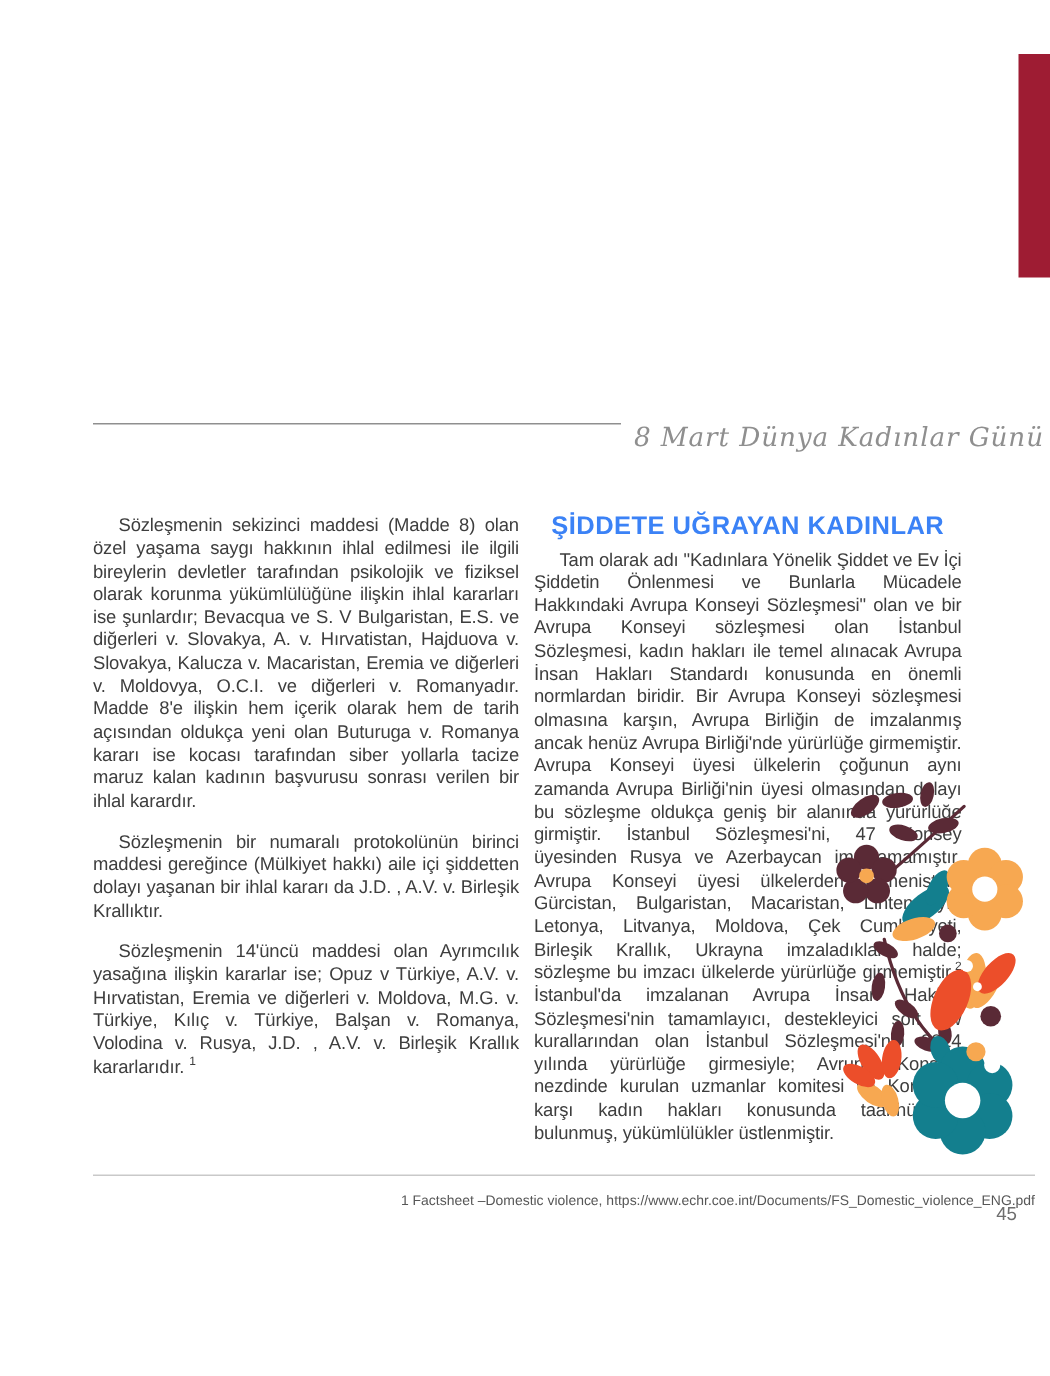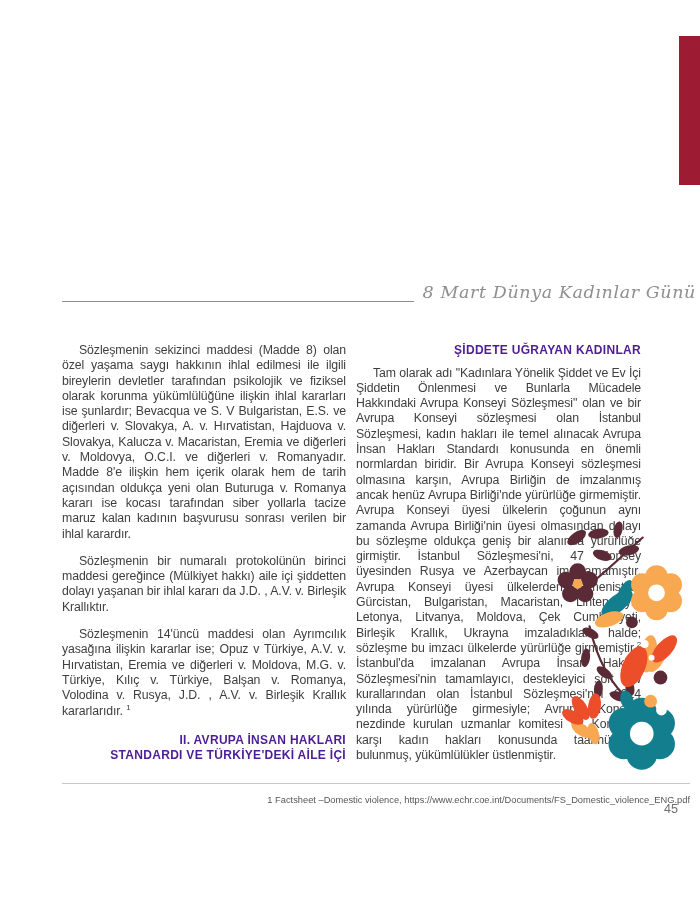--- a/index.html
+++ b/index.html
@@ -1,38 +1,38 @@
 <!DOCTYPE html>
 <html lang="tr"><head>
 <meta charset="utf-8">
 <style>
   html,body{margin:0;padding:0;background:#ffffff;}
   body{font-family:"Liberation Sans",sans-serif;}
   .page{position:relative;width:700px;height:917px;background:#ffffff;overflow:hidden;}
 
   .accent-bar{position:absolute;left:679px;top:36px;width:21px;height:149px;background:#9e1c33;}
 
-  .header{position:absolute;left:62px;right:4px;top:282px;display:flex;align-items:flex-end;}
+  .header{position:absolute;left:62px;right:4px;top:282px;display:flex;align-items:flex-start;}
   .header-rule{flex:1 1 auto;height:0;border-top:1.4px solid #8f8f8f;}
   .script-title{
     white-space:nowrap;margin-left:9px;
     font-family:"DejaVu Serif",serif;font-style:italic;font-weight:400;
     font-size:17.5px;color:#8f8f8f;letter-spacing:.6px;
   }
 
   .col{position:absolute;top:343px;font-size:12.3px;line-height:15.3px;
        color:#3e3e3e;text-align:justify;letter-spacing:-.1px;hyphens:auto;}
   .col-left{left:62px;width:284px;}
   .col-right{left:356px;width:285px;}
   .col p{margin:0 0 12px 0;text-indent:17px;}
   sup{font-size:8px;line-height:0;}
 
   .section-heading{
-    font-size:12px;line-height:15.6px;font-weight:bold;color:#4c1d95;
-    letter-spacing:.3px;margin:14px 0 0 0;white-space:pre-line;text-align:right;
+    font-size:17px;line-height:15.6px;font-weight:bold;color:#3b82f6;
+    letter-spacing:.3px;margin:14px 0 0 0;white-space:pre-line;text-align:center;
   }
   .col-right .section-heading{margin:0 0 7px 0;}
 
   .footer{position:absolute;left:62px;width:628px;top:783px;}
   .footer-rule{height:0;border-top:1px solid #c9c9c9;margin-bottom:10px;}
   .footnote{font-size:9.3px;line-height:1.5;color:#565656;margin:0 0 6px 0;text-align:right;}
 
   .page-number{position:absolute;right:22px;top:802px;font-size:12.5px;color:#6e6e6e;}
 
   .illustration{position:absolute;left:546px;top:508px;width:158px;height:273px;}
@@ -46,22 +46,20 @@
 
   <div class="header">
     <div class="header-rule"></div>
     <span class="script-title">8 Mart Dünya Kadınlar Günü</span>
   </div>
 
   <div class="col col-left">
     <p>Sözleşmenin sekizinci maddesi (Madde 8) olan özel yaşama saygı hakkının ihlal edilmesi ile ilgili bireylerin devletler tarafından psikolojik ve fiziksel olarak korunma yükümlülüğüne ilişkin ihlal kararları ise şunlardır; Bevacqua ve S. V Bulgaristan, E.S. ve diğerleri v. Slovakya, A. v. Hırvatistan, Hajduova v. Slovakya, Kalucza v. Macaristan, Eremia ve diğerleri v. Moldovya, O.C.I. ve diğerleri v. Romanyadır. Madde 8'e ilişkin hem içerik olarak hem de tarih açısından oldukça yeni olan Buturuga v. Romanya kararı ise kocası tarafından siber yollarla tacize maruz kalan kadının başvurusu sonrası verilen bir ihlal karardır.</p>
     <p>Sözleşmenin bir numaralı protokolünün birinci maddesi gereğince (Mülkiyet hakkı) aile içi şiddetten dolayı yaşanan bir ihlal kararı da J.D. , A.V. v. Birleşik Krallıktır.</p>
     <p><span>Sözleşmenin 14'üncü maddesi olan Ayrımcılık yasağına ilişkin kararlar ise; Opuz v Türkiye, A.V. v. Hırvatistan, Eremia ve diğerleri v. Moldova, M.G. v. Türkiye, Kılıç v. Türkiye, Balşan v. Romanya, Volodina v. Rusya, J.D. , A.V. v. Birleşik Krallık kararlarıdır. </span><sup>1</sup></p>
-    <h2 class="section-heading">II. AVRUPA İNSAN HAKLARI
-STANDARDI VE TÜRKİYE'DEKİ AİLE İÇİ</h2>
   </div>
 
   <div class="col col-right">
     <h2 class="section-heading">ŞİDDETE UĞRAYAN KADINLAR</h2>
     <p><span>Tam olarak adı "Kadınlara Yönelik Şiddet ve Ev İçi Şiddetin Önlenmesi ve Bunlarla Mücadele Hakkındaki Avrupa Konseyi Sözleşmesi" olan ve bir Avrupa Konseyi sözleşmesi olan İstanbul Sözleşmesi, kadın hakları ile temel alınacak Avrupa İnsan Hakları Standardı konusunda en önemli normlardan biridir. Bir Avrupa Konseyi sözleşmesi olmasına karşın, Avrupa Birliğin de imzalanmış ancak henüz Avrupa Birliği'nde yürürlüğe girmemiştir. Avrupa Konseyi üyesi ülkelerin çoğunun aynı zamanda Avrupa Birliği'nin üyesi olmasından dolayı bu sözleşme oldukça geniş bir alanında yürürlüğe girmiştir. İstanbul Sözleşmesi'ni, 47 Konsey üyesinden Rusya ve Azerbaycan imzalamamıştır. Avrupa Konseyi üyesi ülkelerden Ermenistan, Gürcistan, Bulgaristan, Macaristan, Lihtenştayn, Letonya, Litvanya, Moldova, Çek Cumhuriyeti, Birleşik Krallık, Ukrayna imzaladıkları halde; sözleşme bu imzacı ülkelerde yürürlüğe girmemiştir.</span><sup>2</sup><span> İstanbul'da imzalanan Avrupa İnsan Hakları Sözleşmesi'nin tamamlayıcı, destekleyici soft law kurallarından olan İstanbul Sözleşmesi'nin 2014 yılında yürürlüğe girmesiyle; Avrupa Konseyi nezdinde kurulan uzmanlar komitesi ve Konsey'e karşı kadın hakları konusunda taahhütlerde bulunmuş, yükümlülükler üstlenmiştir.</span></p>
   </div>
 
   <svg class="illustration" viewBox="0 0 160 277" xmlns="http://www.w3.org/2000/svg">
 
     <g fill="none" stroke-width="2.2" stroke-linecap="round" stroke="#5a2a36">

